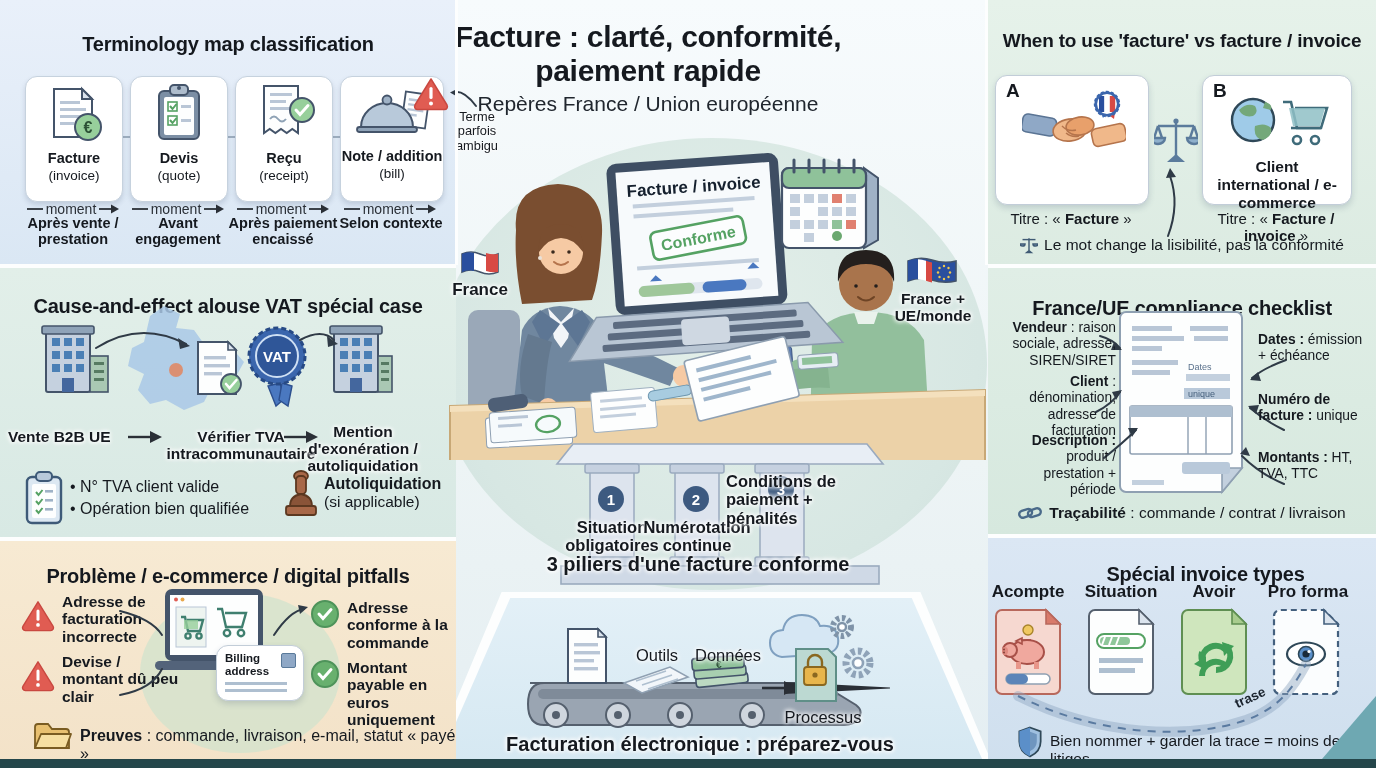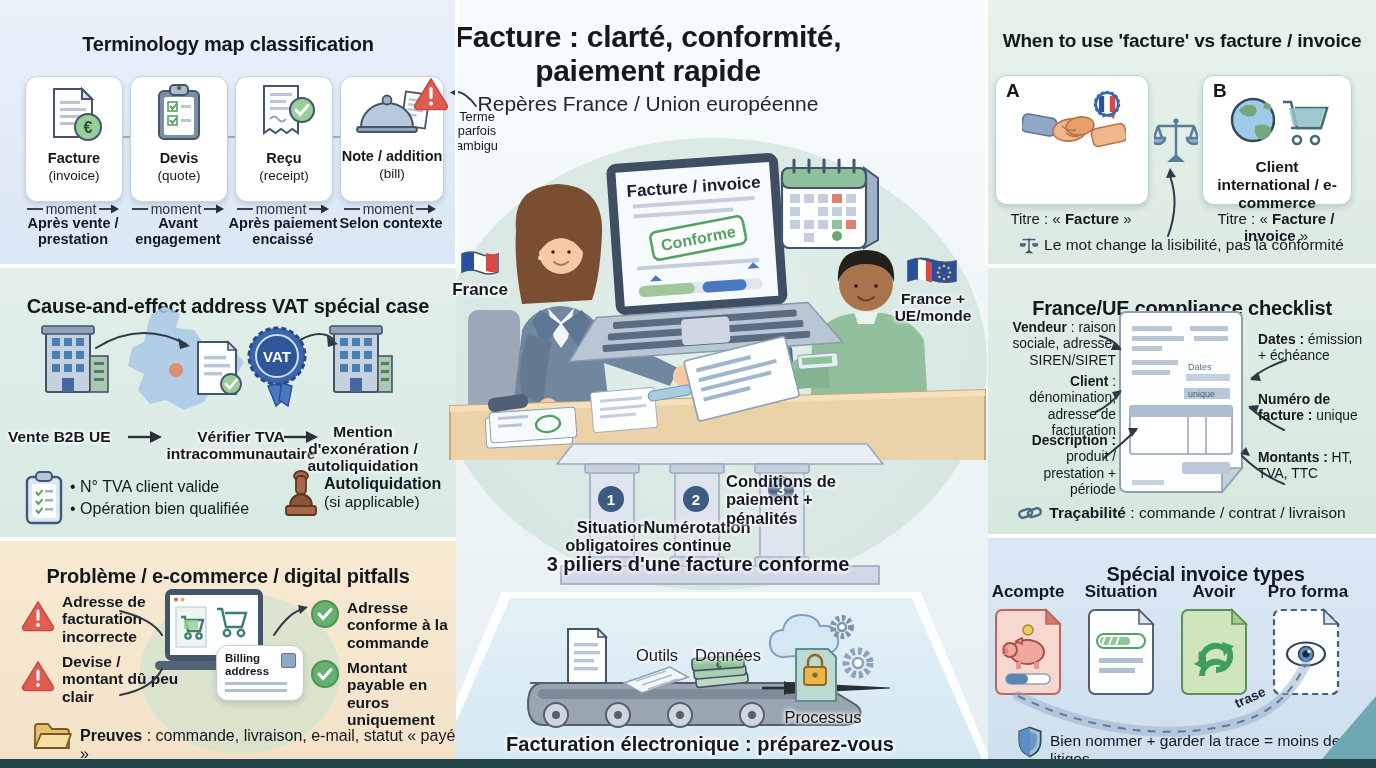--- a/index.html
+++ b/index.html
@@ -163,21 +163,21 @@
     <rect x="17.4" y="11" width="3.2" height="12" rx="1.6" fill="#fff"></rect>
       <circle cx="19" cy="27.5" r="2" fill="#fff"></circle>
   </svg>
   <svg class="abs" style="left:448px;top:86px;" width="30" height="24">
     <path d="M28,20 Q16,4 6,6" class="notecurve"></path>
       <polygon points="2,6.5 10,2.5 9,10.5" fill="#2f3a46"></polygon>
   </svg>
   <div class="abs halo" style="left:446px;top:110px;width:62px;text-align:center;font-size:12.8px;line-height:1.12;font-weight:500;">Terme parfois ambigu</div>
 
   <section class="panel" style="left:0;top:268px;width:456px;height:270px;background:linear-gradient(180deg,#e2efe9,#d8e9e4);">
-    <h2 class="ptitle" style="left:0;right:0;top:10px;font-size:20px;">Cause-and-effect address VAT spécial case</h2>
+    <h2 class="ptitle" style="left:0;right:0;top:10px;font-size:20px;">Cause-and-effect alouse VAT spécial case</h2>
     <svg class="abs" style="left:0;top:36px;" width="456" height="126" viewBox="0 0 456 126">
 
       <path d="M150,12 l14,-10 16,8 -4,14 18,2 10,14 26,2 14,16 -10,18 -22,6 -8,16 -20,8 -18,-10 -16,4 -12,-14 6,-16 -16,-8 4,-18 12,-6 z" fill="#a9c8e6" opacity="0.85"></path>
       <circle cx="176" cy="66" r="7" fill="#e08a66" opacity="0.9"></circle>
 
       <g>
         <rect x="46" y="28" width="44" height="60" rx="2" fill="#c5d1df" stroke="#44546a" stroke-width="2"></rect>
         <rect x="42" y="22" width="52" height="8" rx="2" fill="#8fa3b8" stroke="#44546a" stroke-width="1.6"></rect>
         <g fill="#4a7fb5">
             <rect x="52" y="34" width="8" height="8"></rect>

